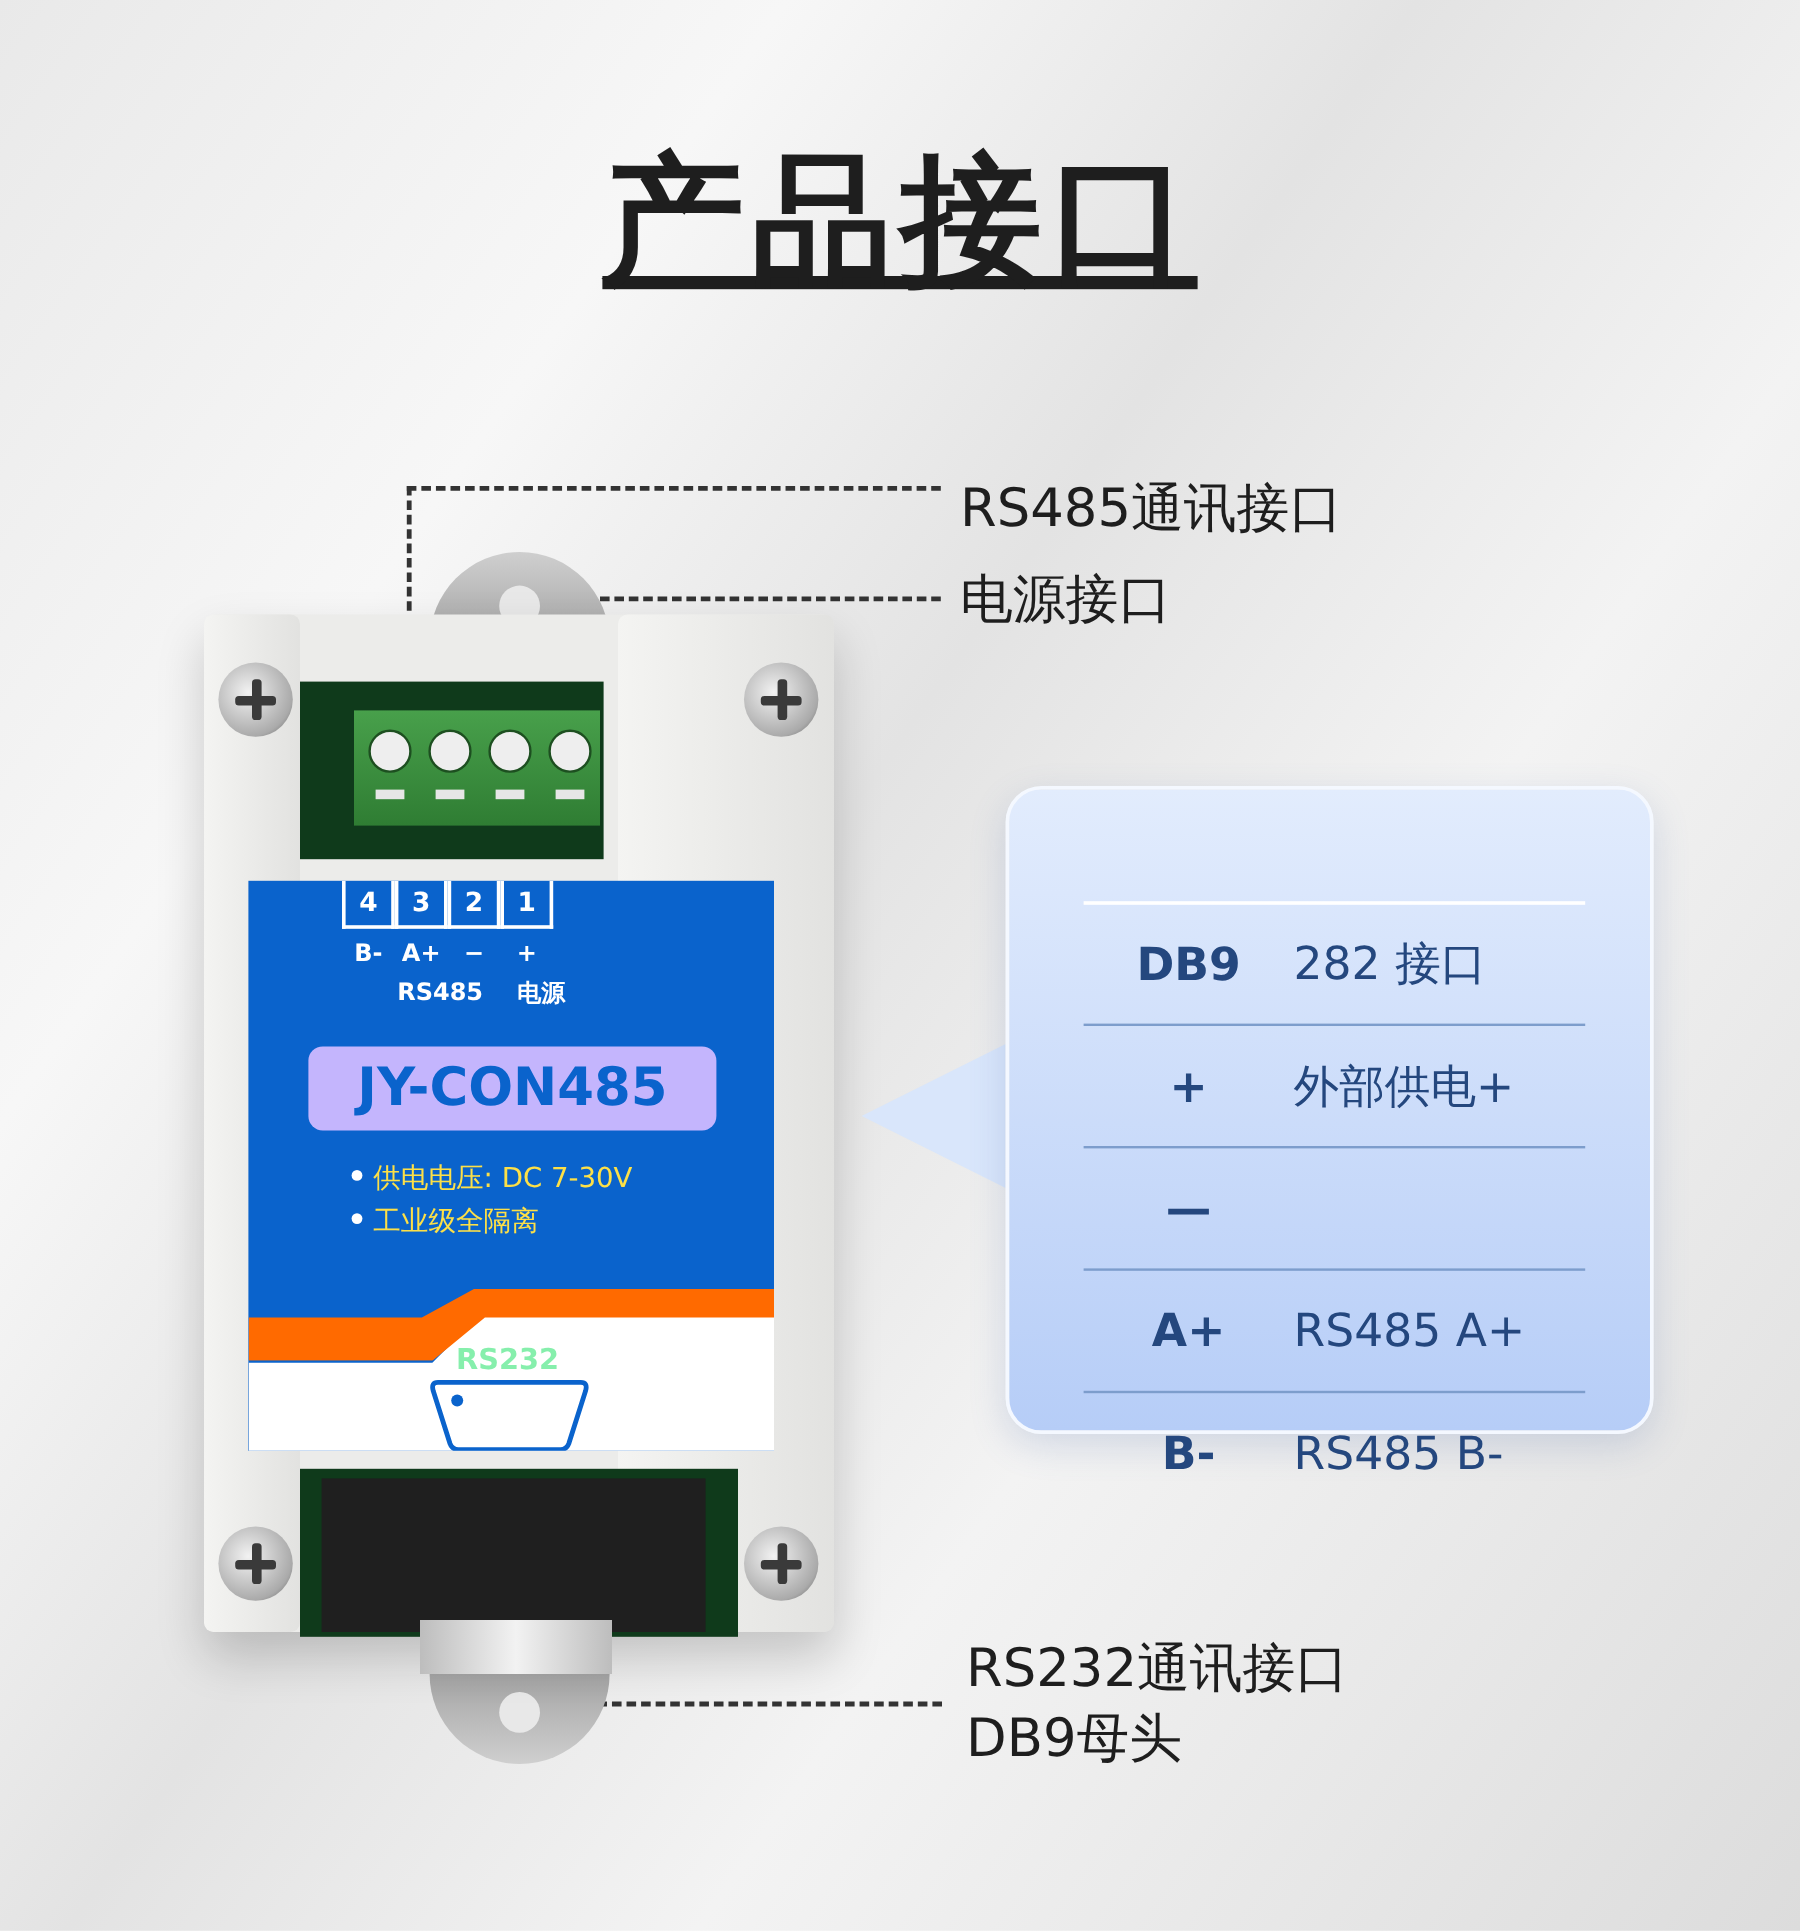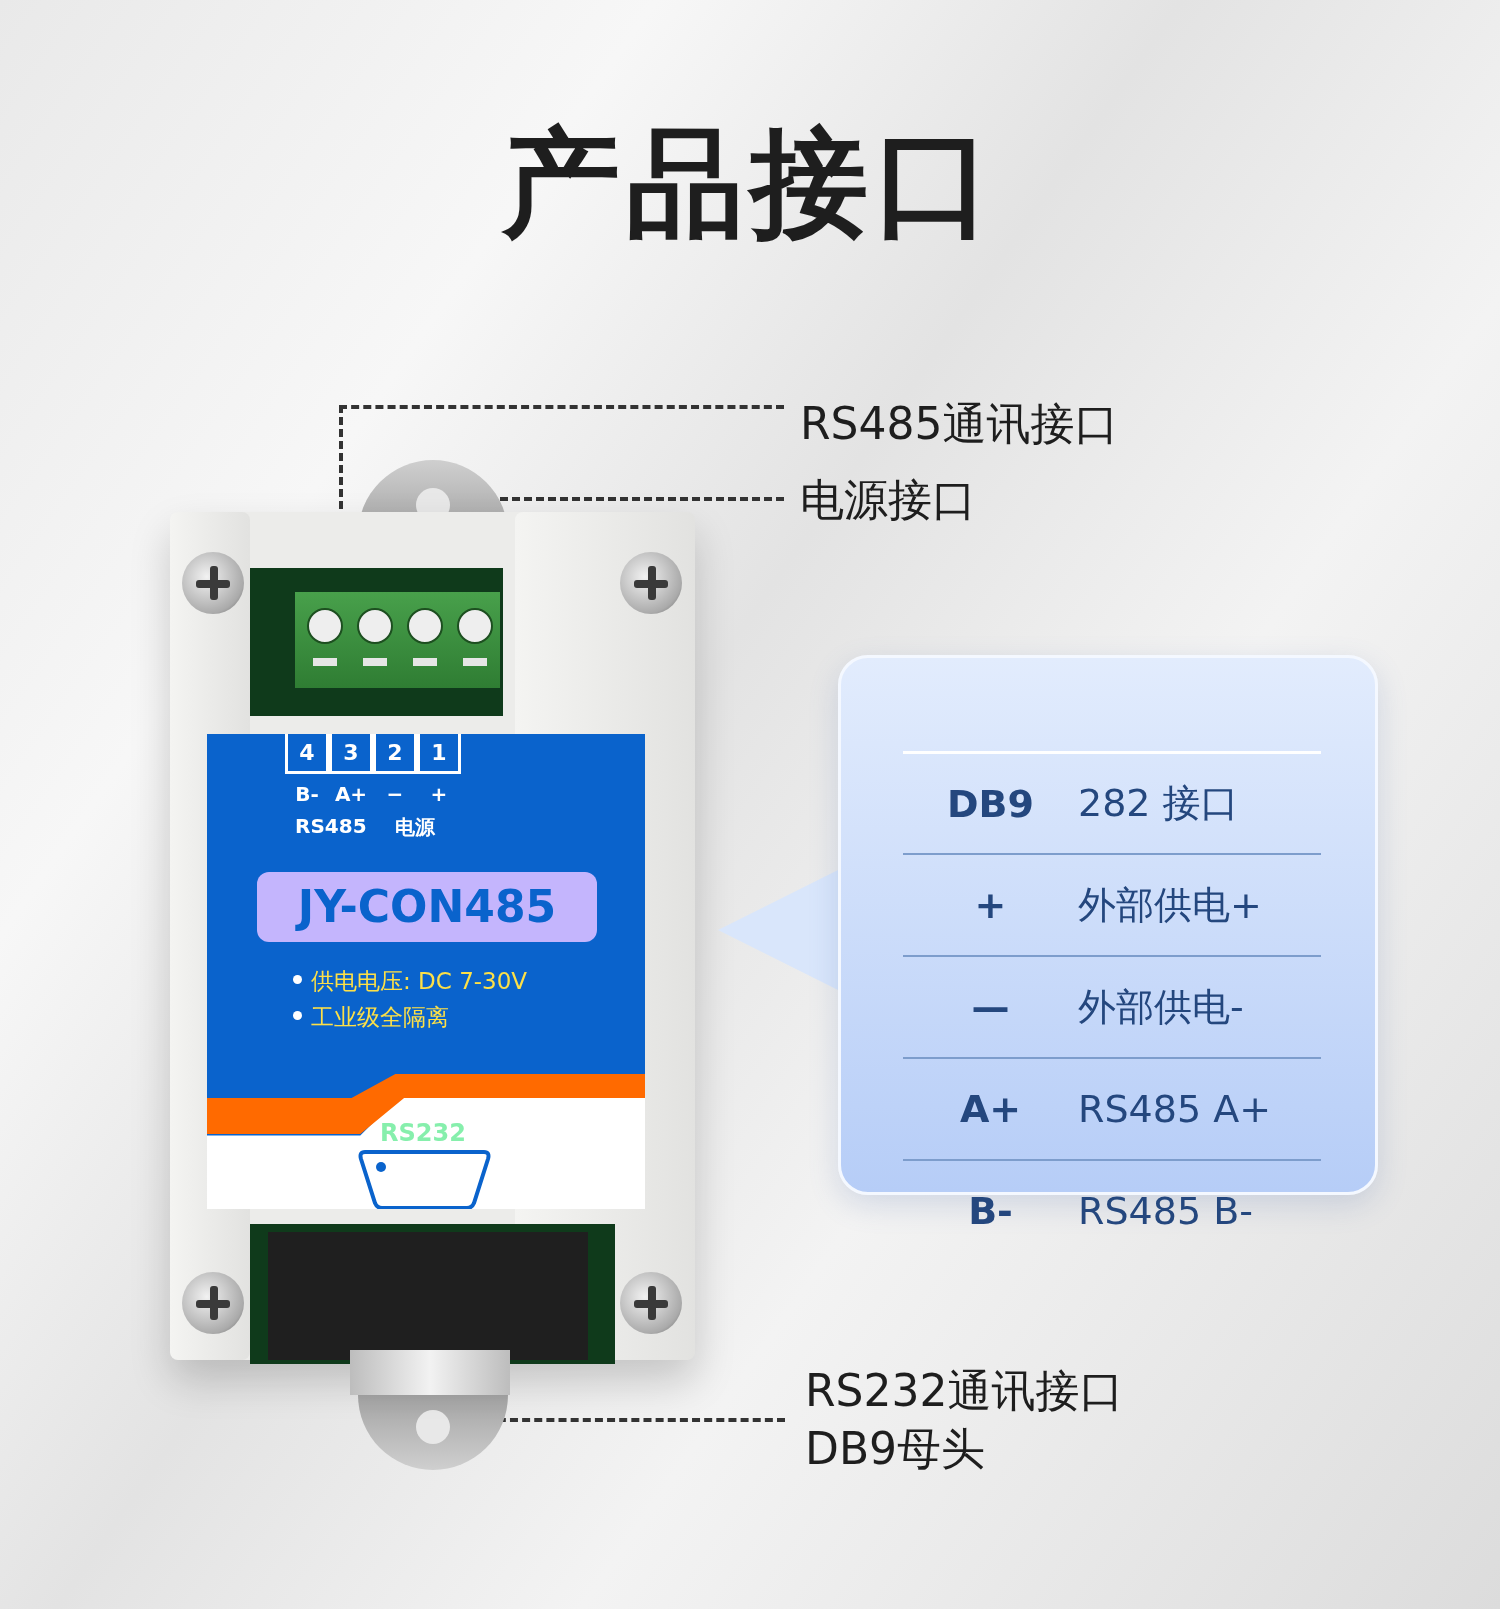--- a/index.html
+++ b/index.html
@@ -4,21 +4,21 @@
 <style>
   * { box-sizing: border-box; margin: 0; padding: 0; }
   body {
     width: 1500px; height: 1609px; overflow: hidden;
     font-family: "DejaVu Sans", "Liberation Sans", sans-serif;
     background: linear-gradient(125deg, #e9e9e9 0%, #f7f7f7 25%, #e3e3e3 45%, #f3f3f3 65%, #dcdcdc 100%);
     position: relative;
   }
   .page-title {
     position: absolute; left: 0; width: 1500px; top: 105px;
-    text-align: center; font-size: 118px; font-weight: bold; color: #1e1e1e; letter-spacing: 6px;
+    text-align: center; font-size: 118px; font-weight: bold; color: #1e1e1e; letter-spacing: 6px; text-decoration: underline;
   }
   .dash-h { position: absolute; height: 0; border-top: 4px dashed #333; }
   .dash-v { position: absolute; width: 0; border-left: 4px dashed #333; }
   .callout { position: absolute; font-size: 44px; color: #1e1e1e; line-height: 58px; white-space: nowrap; }
 
   
   .device { position: absolute; left: 170px; top: 460px; width: 525px; height: 1000px; }
   .ear { position: absolute; width: 150px; height: 120px; background: linear-gradient(#cfcfcf, #8a8a8a); border-radius: 75px 75px 10px 10px; left: 188px; }
   .ear.top { top: 0; }
   .ear.bottom { top: 890px; border-radius: 10px 10px 75px 75px; background: linear-gradient(#8a8a8a, #cfcfcf); }
@@ -30,21 +30,21 @@
   .screw::before, .screw::after { content: ""; position: absolute; background: #3a3a3a; border-radius: 3px; }
   .screw::before { left: 28px; top: 14px; width: 8px; height: 34px; }
   .screw::after { left: 14px; top: 28px; width: 34px; height: 8px; }
   .pcb-top { position: absolute; left: 80px; top: 56px; width: 253px; height: 148px; background: #0f3a1b; }
   .terminal { position: absolute; left: 125px; top: 80px; width: 205px; height: 96px; background: linear-gradient(#48a04b, #2f7d33); }
   .term-screw { position: absolute; top: 16px; width: 36px; height: 36px; border-radius: 50%; background: #eee; border: 2px solid #1d4f20; }
   .term-slot { position: absolute; top: 66px; width: 24px; height: 8px; background: #e6e6e6; }
   .label-panel { position: absolute; left: 37px; top: 222px; width: 438px; height: 475px; background: #0a63cc; overflow: hidden; }
   .pin-box { position: absolute; top: 0; height: 40px; width: 44px; border: 3px solid #fff; border-top: none; color: #fff; font-weight: bold; font-size: 22px; text-align: center; line-height: 38px; }
   .pin-sym { position: absolute; top: 48px; color: #fff; font-size: 20px; font-weight: bold; width: 44px; text-align: center; }
-  .grp { position: absolute; top: 80px; color: #fff; font-size: 20px; font-weight: bold; }
+  .grp { position: absolute; top: 80px; color: #fff; font-size: 20px; font-weight: bold; margin-left: 36px; }
   .model-box { position: absolute; left: 50px; top: 138px; width: 340px; height: 70px; background: #c4b5fd; border-radius: 12px; color: #0a63cc; font-size: 44px; font-weight: bold; text-align: center; line-height: 70px; }
   .spec { position: absolute; left: 104px; color: #fde047; font-size: 23px; }
   .spec::before { content: ""; position: absolute; left: -18px; top: 9px; width: 9px; height: 9px; border-radius: 50%; background: #fff; }
   .stripe-orange { position: absolute; left: 0; top: 340px; width: 438px; height: 60px; background: #ff6a00; clip-path: polygon(0 40%, 33% 40%, 43% 0, 100% 0, 100% 40%, 45% 40%, 35% 100%, 0 100%); }
   .white-area { position: absolute; left: 0; top: 362px; width: 438px; height: 120px; background: #fff; clip-path: polygon(0 33%, 35% 33%, 44% 0, 100% 0, 100% 100%, 0 100%); }
   .rs232-lbl { position: absolute; left: 173px; top: 385px; color: #86efac; font-size: 24px; font-weight: bold; }
   .db9-icon { position: absolute; left: 150px; top: 415px; }
   .pcb-bottom { position: absolute; left: 80px; top: 712px; width: 365px; height: 140px; background: #0f3a1b; }
   .db9-conn { position: absolute; left: 98px; top: 720px; width: 320px; height: 128px; background: #1f1f1f; }
   .db9-shell { position: absolute; left: 180px; top: 838px; width: 160px; height: 45px; background: linear-gradient(90deg, #bdbdbd, #f2f2f2, #bdbdbd); }
@@ -141,21 +141,20 @@
     <div class="pin-row first">
       <div class="pin-key">DB9</div>
       <div class="pin-val">282 接口</div>
     </div>
     <div class="pin-row">
       <div class="pin-key">+</div>
       <div class="pin-val">外部供电+</div>
     </div>
     <div class="pin-row">
       <div class="pin-key">—</div>
-      <div class="pin-val">外部供电-</div>
     </div>
     <div class="pin-row">
       <div class="pin-key">A+</div>
       <div class="pin-val">RS485 A+</div>
     </div>
     <div class="pin-row">
       <div class="pin-key">B-</div>
       <div class="pin-val">RS485 B-</div>
     </div>
   </div>

